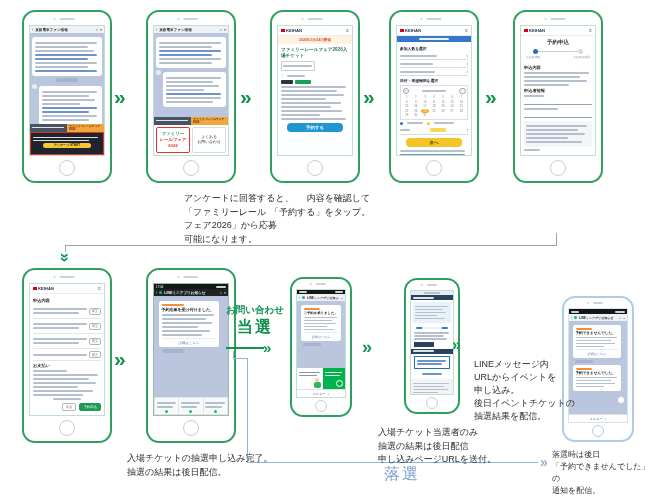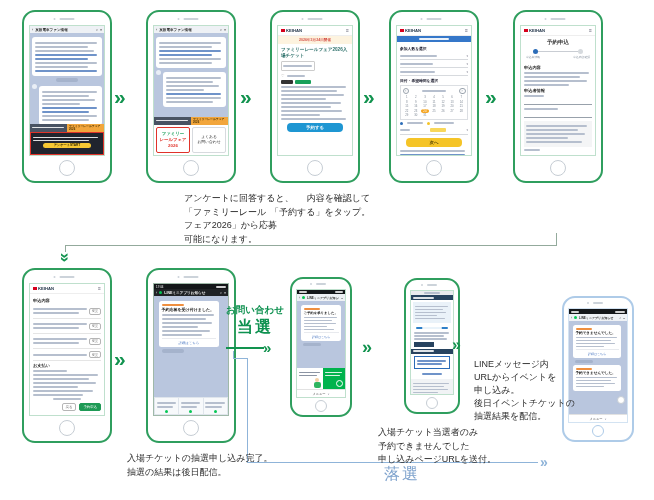--- a/index.html
+++ b/index.html
@@ -732,21 +732,24 @@
   <div class="lnb" style="left:233px;top:351px;width:1px;height:8px;"></div>
   <div class="lnb" style="left:233px;top:358px;width:15px;height:1px;"></div>
   <div class="lnb" style="left:247px;top:358px;width:1px;height:105px;"></div>
   <div class="lnb" style="left:247px;top:462px;width:291px;height:1px;"></div>
   <div class="arrb" style="left:540px;top:455px;">»</div>
   <div class="loselab">落選</div>
 
   <div class="cap pre" style="left:127px;top:452px;">入場チケットの抽選申し込み完了。
 抽選の結果は後日配信。</div>
   <div class="cap pre" style="left:378px;top:426px;">入場チケット当選者のみ
-予約できませんでした
+抽選の結果は後日配信
 申し込みページURLを送付。</div>
   <div class="note pre">LINEメッセージ内
 URLからイベントを
 申し込み。
 後日イベントチケットの
 抽選結果を配信。</div>
+  <div class="cap sm pre" style="left:552px;top:449px;width:100px;">落選時は後日
+「予約できませんでした」の
+通知を配信。</div>
 
 </div>
 
 </body></html>

